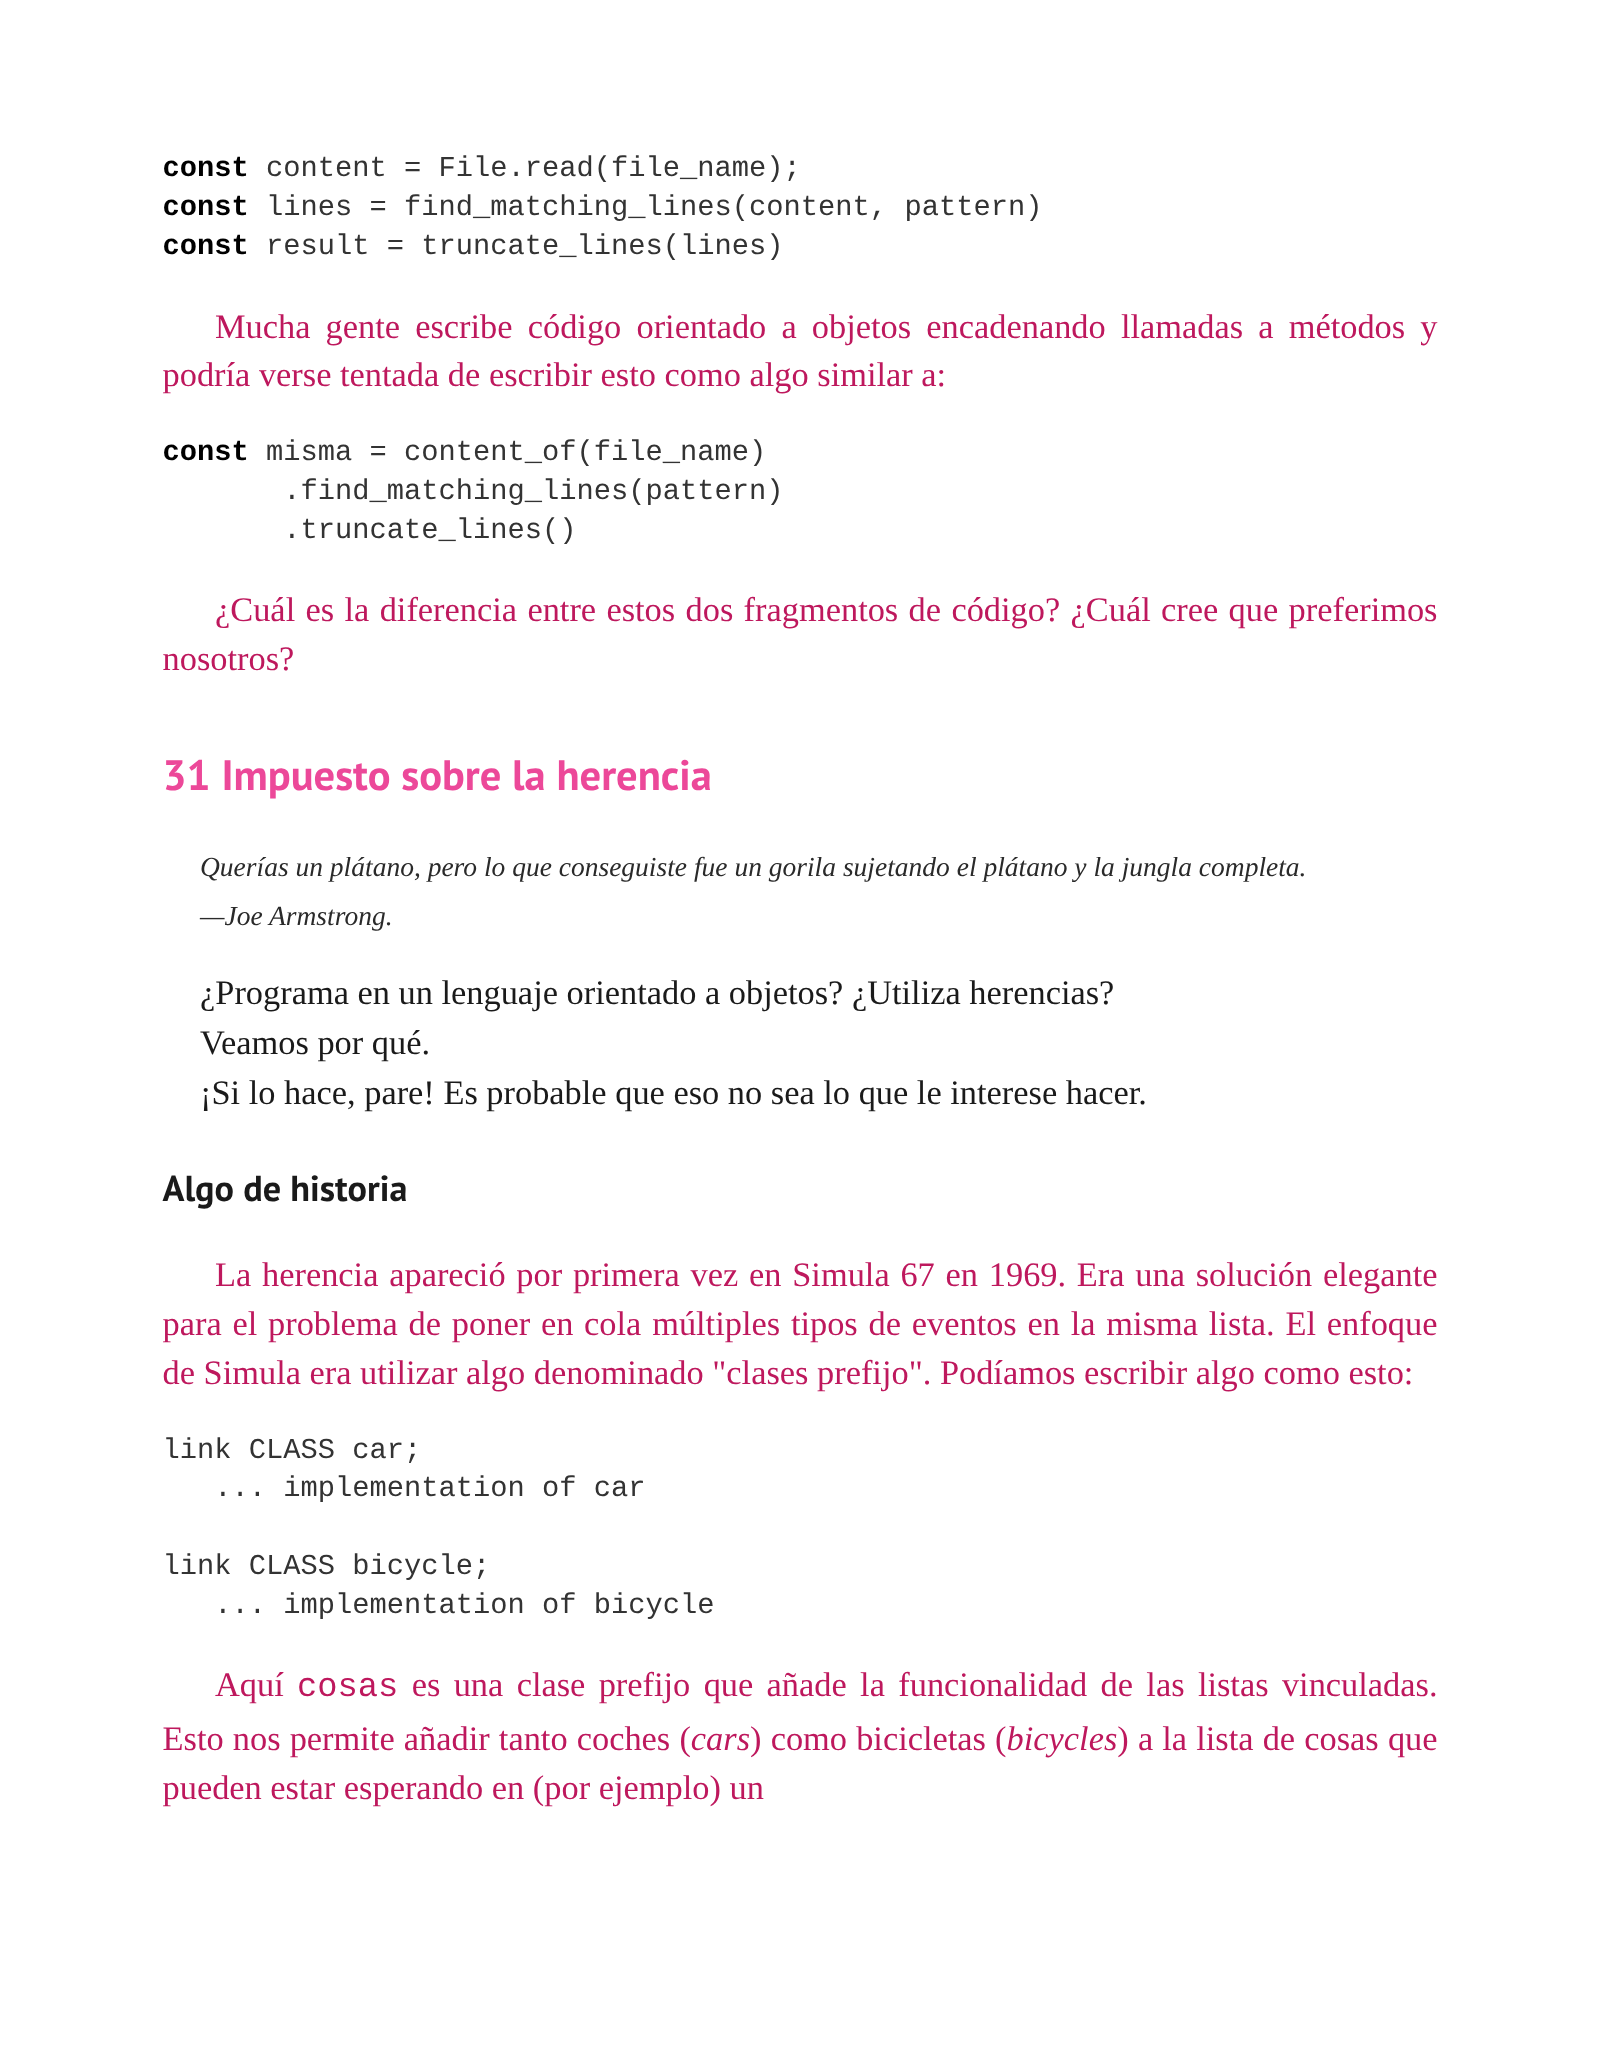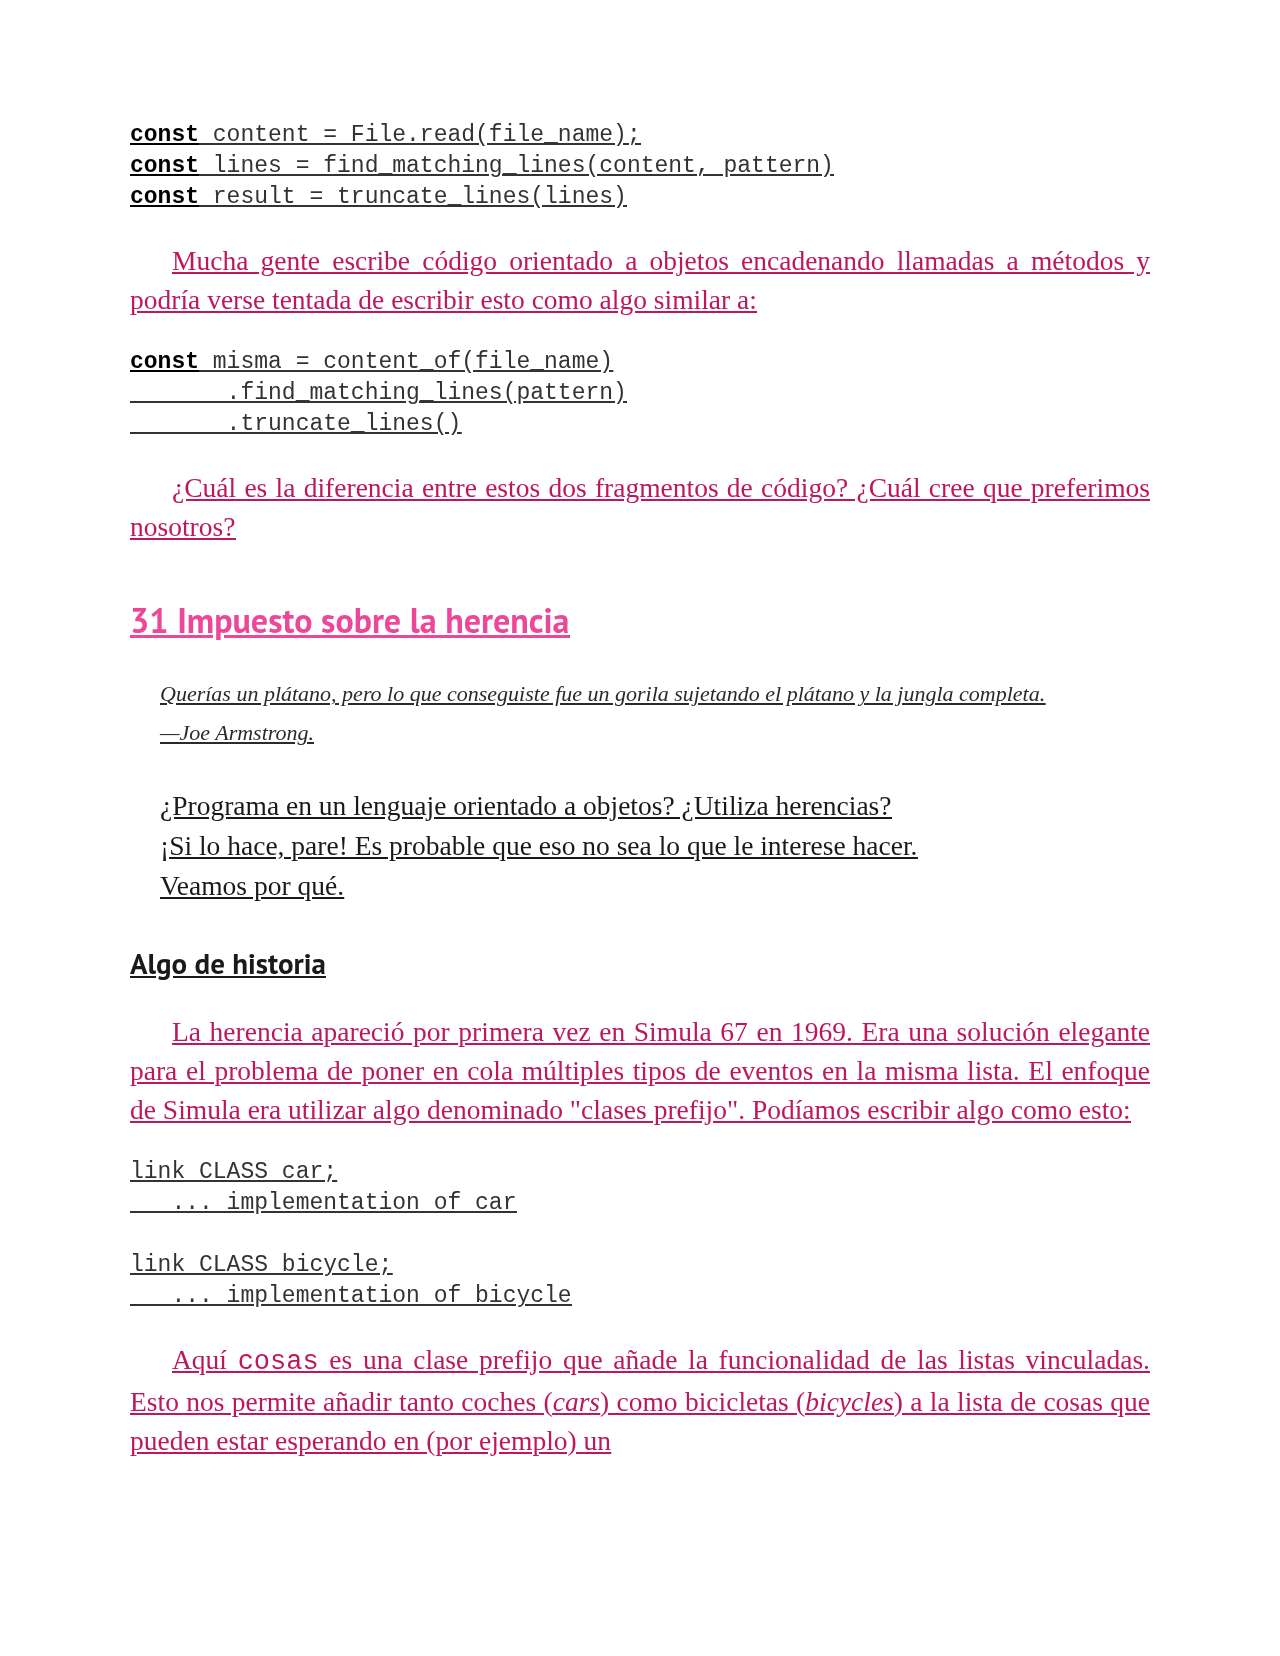--- a/index.html
+++ b/index.html
@@ -1,15 +1,15 @@
 <!DOCTYPE html>
 <html><head>
 <meta charset="utf-8">
 <style>
-  * { margin: 0; padding: 0; box-sizing: border-box; text-decoration: underline; }
+  * { margin: 0; padding: 0; box-sizing: border-box; }
   body {
     background: #ffffff;
     width: 1280px;
     margin: 0 auto;
     padding: 120px 130px 60px 130px;
     font-family: Georgia, 'Times New Roman', serif;
     color: #1a1a1a;
   }
   .code-block {
     font-family: 'Courier New', Courier, monospace;
@@ -34,21 +34,21 @@
     text-indent: 42px;
   }
   h2.section {
     font-family: 'PT Sans', 'Helvetica Neue', Arial, sans-serif;
     font-weight: 700;
     font-size: 34px;
     color: #ec4899;
     margin: 52px 0 36px 0;
   }
   .epigraph {
-    margin: 0 0 40px 30px;
+    margin: 0 0 28px 30px;
     max-width: 900px;
   }
   .epigraph-quote {
     font-style: italic;
     font-size: 22px;
     line-height: 1.45;
     color: #2a2a2a;
   }
   .epigraph-attr {
     font-style: italic;
@@ -95,22 +95,22 @@
 
 <h2 class="section">31 Impuesto sobre la herencia</h2>
 
 <div class="epigraph">
   <div class="epigraph-quote">Querías un plátano, pero lo que conseguiste fue un gorila sujetando el plátano y la jungla completa.</div>
   <div class="epigraph-attr">—Joe Armstrong.</div>
 </div>
 
 <div class="intro-block">
   <div class="intro-line">¿Programa en un lenguaje orientado a objetos? ¿Utiliza herencias?</div>
+  <div class="intro-line">Veamos por qué.</div>
   <div class="intro-line">¡Si lo hace, pare! Es probable que eso no sea lo que le interese hacer.</div>
-  <div class="intro-line">Veamos por qué.</div>
 </div>
 
 <h3 class="subsection">Algo de historia</h3>
 
 <p class="body indent">La herencia apareció por primera vez en Simula 67 en 1969. Era una solución elegante para el problema de poner en cola múltiples tipos de eventos en la misma lista. El enfoque de Simula era utilizar algo denominado "clases prefijo". Podíamos escribir algo como esto:</p>
 
 <div class="code-block"><span>link CLASS car;</span>
 <span>   ... implementation of car</span>
 <span></span>
 <span>link CLASS bicycle;</span>

